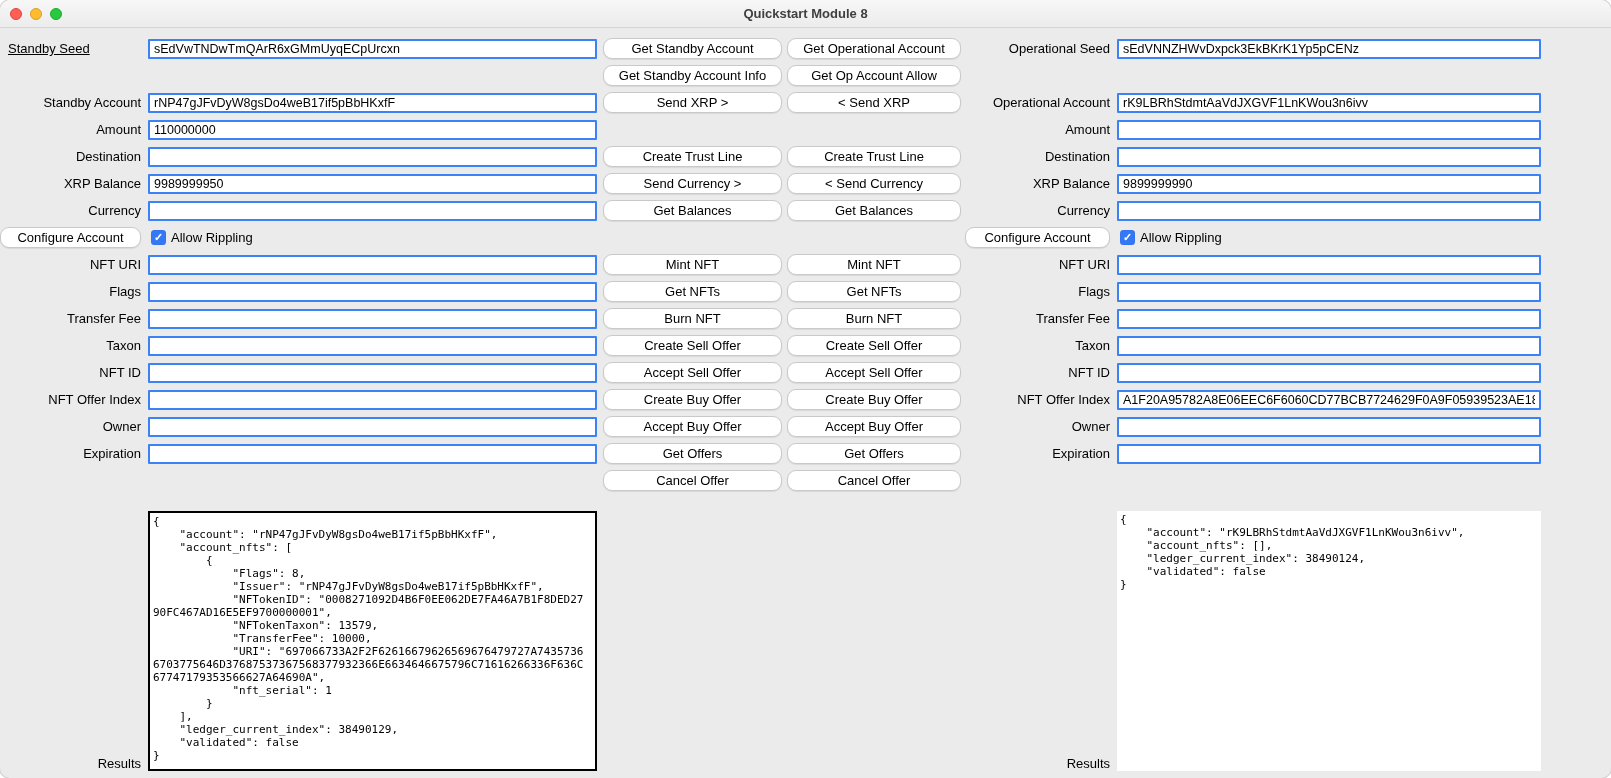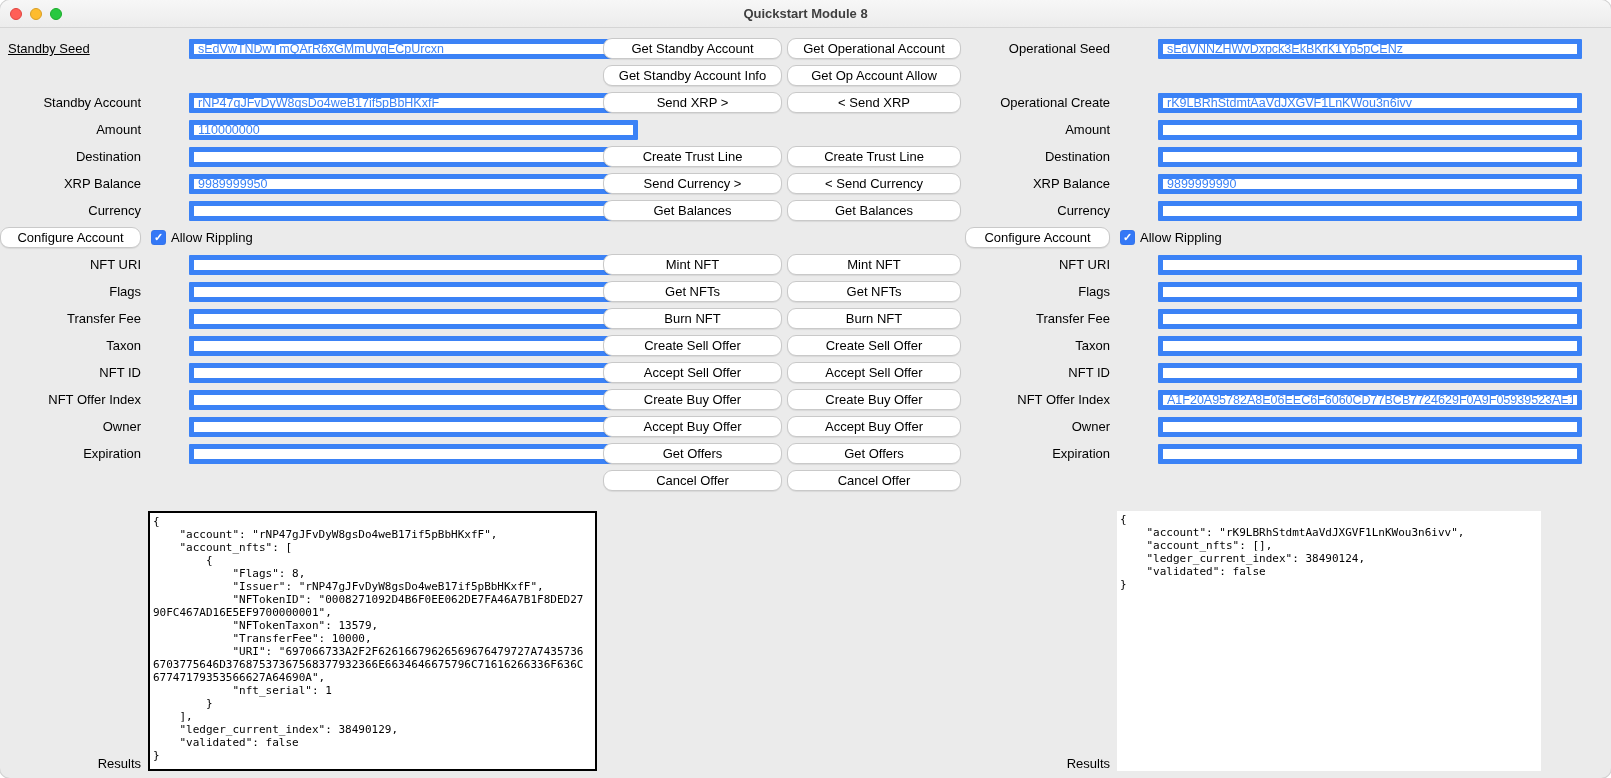--- a/index.html
+++ b/index.html
@@ -26,23 +26,23 @@
   .row { display:flex; height:27px; align-items:center; }
   .cell { flex:none; }
   .cell-label-l { width:148px; text-align:right; padding-right:7px; font-size:13px; color:#000; }
   .cell-label-l.align-left { text-align:left; padding-left:8px;text-decoration:underline; }
   .cell-input-l { width:449px; }
   .cell-btn1 { width:188px; padding:0 3px 0 6px; }
   .cell-btn2 { width:180px; padding:0 4px 0 2px; }
   .cell-label-r { width:152px; text-align:right; padding-right:7px; font-size:13px; color:#000; }
   .cell-input-r { width:424px; }
   input.field {
-    width:100%; height:20px; border:5px solid #3b82f6; background:#fff;
+    width:100%; height:20px; border:2px solid #3b82f6; background:#fff;
     font-size:12.5px; padding:0 4px; border-radius:1px;
-    font-family:"Liberation Sans", sans-serif; color:#3b82f6; outline:none;margin-left:41px;
+    font-family:"Liberation Sans", sans-serif; color:#000000; outline:none;
   }
   button.push {
     width:100%; height:21px; background:#ffffff; border:1px solid #c9c9c9;
     border-radius:9px; font-size:13px; color:#000; cursor:default;
     font-family:"Liberation Sans", sans-serif;
     box-shadow:0 1px 1px rgba(0,0,0,0.08);
   }
   
   .cbwrap { display:flex; align-items:flex-start; }
   .checkbox {
@@ -94,21 +94,21 @@
       <div class="cell cell-btn2"><button class="push">Get Op Account Allow</button></div>
       <div class="cell cell-label-r"></div>
       <div class="cell cell-input-r"></div>
     </div>
 
     <div class="row">
       <div class="cell cell-label-l">Standby Account</div>
       <div class="cell cell-input-l"><input class="field" value="rNP47gJFvDyW8gsDo4weB17if5pBbHKxfF" style=""></div>
       <div class="cell cell-btn1"><button class="push">Send XRP &gt;</button></div>
       <div class="cell cell-btn2"><button class="push">&lt; Send XRP</button></div>
-      <div class="cell cell-label-r">Operational Create</div>
+      <div class="cell cell-label-r">Operational Account</div>
       <div class="cell cell-input-r"><input class="field" value="rK9LBRhStdmtAaVdJXGVF1LnKWou3n6ivv" style=""></div>
     </div>
 
     <div class="row">
       <div class="cell cell-label-l">Amount</div>
       <div class="cell cell-input-l"><input class="field" value="110000000" style=""></div>
       <div class="cell cell-btn1"></div>
       <div class="cell cell-btn2"></div>
       <div class="cell cell-label-r">Amount</div>
       <div class="cell cell-input-r"><input class="field" value="" style=""></div>

